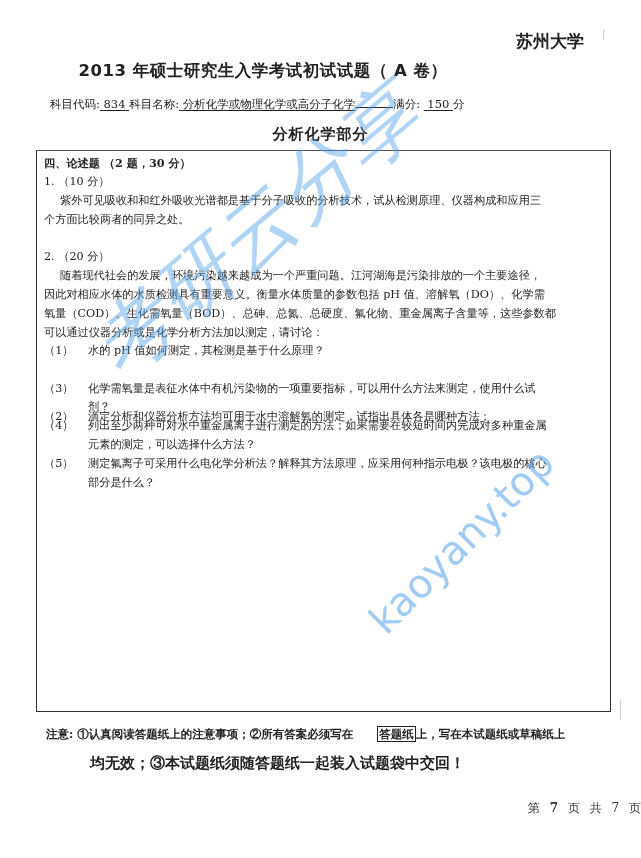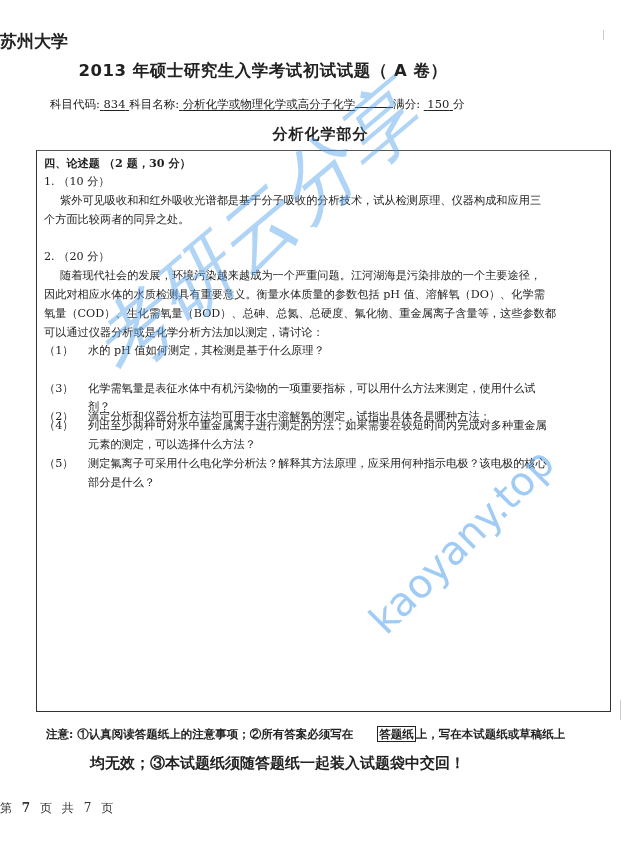--- a/index.html
+++ b/index.html
@@ -1,35 +1,35 @@
 <!DOCTYPE html>
 <html><head>
   <meta charset="utf-8">
   <style>
     html, body { margin: 0; padding: 0; }
     body {
       width: 641px; height: 858px; background: #ffffff; position: relative; overflow: hidden;
       font-family: "DejaVu Serif", "Liberation Serif", serif; color: #1a1a1a;
     }
     .abs { position: absolute; }
-    .univ { top: 30px; left: 0; width: 584px; text-align: left; font-family: "DejaVu Sans", sans-serif; font-weight: bold; font-size: 17px; color: #222; }
+    .univ { top: 30px; left: 0; width: 584px; text-align: right; font-family: "DejaVu Sans", sans-serif; font-weight: bold; font-size: 17px; color: #222; }
     .examtitle { top: 60px; left: 0; width: 526px; text-align: center; font-family: "DejaVu Sans", sans-serif; font-weight: bold; font-size: 16.5px; color: #222; letter-spacing: 0.5px; }
     .meta { top: 97px; left: 50px; font-size: 11.5px; color: #222; white-space: nowrap; }
     .meta .ul { text-decoration: underline; text-underline-offset: 2px; }
     .meta .ul-pad { display: inline-block; border-bottom: 1px solid #222; width: 38px; height: 10px; vertical-align: baseline; }
     .section { top: 125px; left: 0; width: 641px; text-align: center; font-size: 15px; font-weight: bold; color: #222; letter-spacing: 1px; }
     .box { top: 150px; left: 36px; width: 575px; height: 562px; border: 1.3px solid #333; border-top-color: #555; box-sizing: border-box; }
     .line { position: absolute; left: 44px; font-size: 11.2px; line-height: 14px; white-space: nowrap; color: #1e1e1e; }
     .qno { display: inline-block; width: 44px; }
     .watermark-cn { position: absolute; left: 70px; top: 320px; font-family: "DejaVu Sans", sans-serif; font-size: 78px; color: rgba(80,160,235,0.45); transform: rotate(-40deg); transform-origin: left top; white-space: nowrap; pointer-events: none; letter-spacing: 2px; font-style: italic; }
     .watermark-en { position: absolute; left: 360px; top: 610px; font-family: "DejaVu Sans", sans-serif; font-size: 40px; color: rgba(80,160,235,0.55); transform: rotate(-45deg); transform-origin: left top; white-space: nowrap; pointer-events: none; }
     .notice { top: 727px; left: 46px; font-size: 11.5px; color: #222; white-space: nowrap; font-weight: bold; }
     .notice2 { top: 754px; left: 90px; font-size: 15px; color: #222; white-space: nowrap; font-weight: bold; }
     .boxed { border: 1px solid #222; padding: 0 1px; margin-left: 24px; }
-    .footer { top: 800px; left: 0; width: 641px; text-align: left; font-size: 12px; color: #333; word-spacing: 6px; }
+    .footer { top: 800px; left: 0; width: 641px; text-align: right; font-size: 12px; color: #333; word-spacing: 6px; }
     .speck { position: absolute; width: 1px; height: 10px; background: #ccc; }
   </style>
 </head>
 <body>
 
 <div class="abs univ">苏州大学</div>
 <div class="abs examtitle">2013 年硕士研究生入学考试初试试题（ A 卷）</div>
 <div class="abs meta">
   <span>科目代码:</span><span class="ul">&nbsp;<span>834</span>&nbsp;</span><span>科目名称:</span><span class="ul">&nbsp;<span>分析化学或物理化学或高分子化学</span></span><span class="ul-pad"></span><span>满分:</span>&nbsp;<span class="ul">&nbsp;<span>150</span>&nbsp;</span><span>分</span>
 </div>

